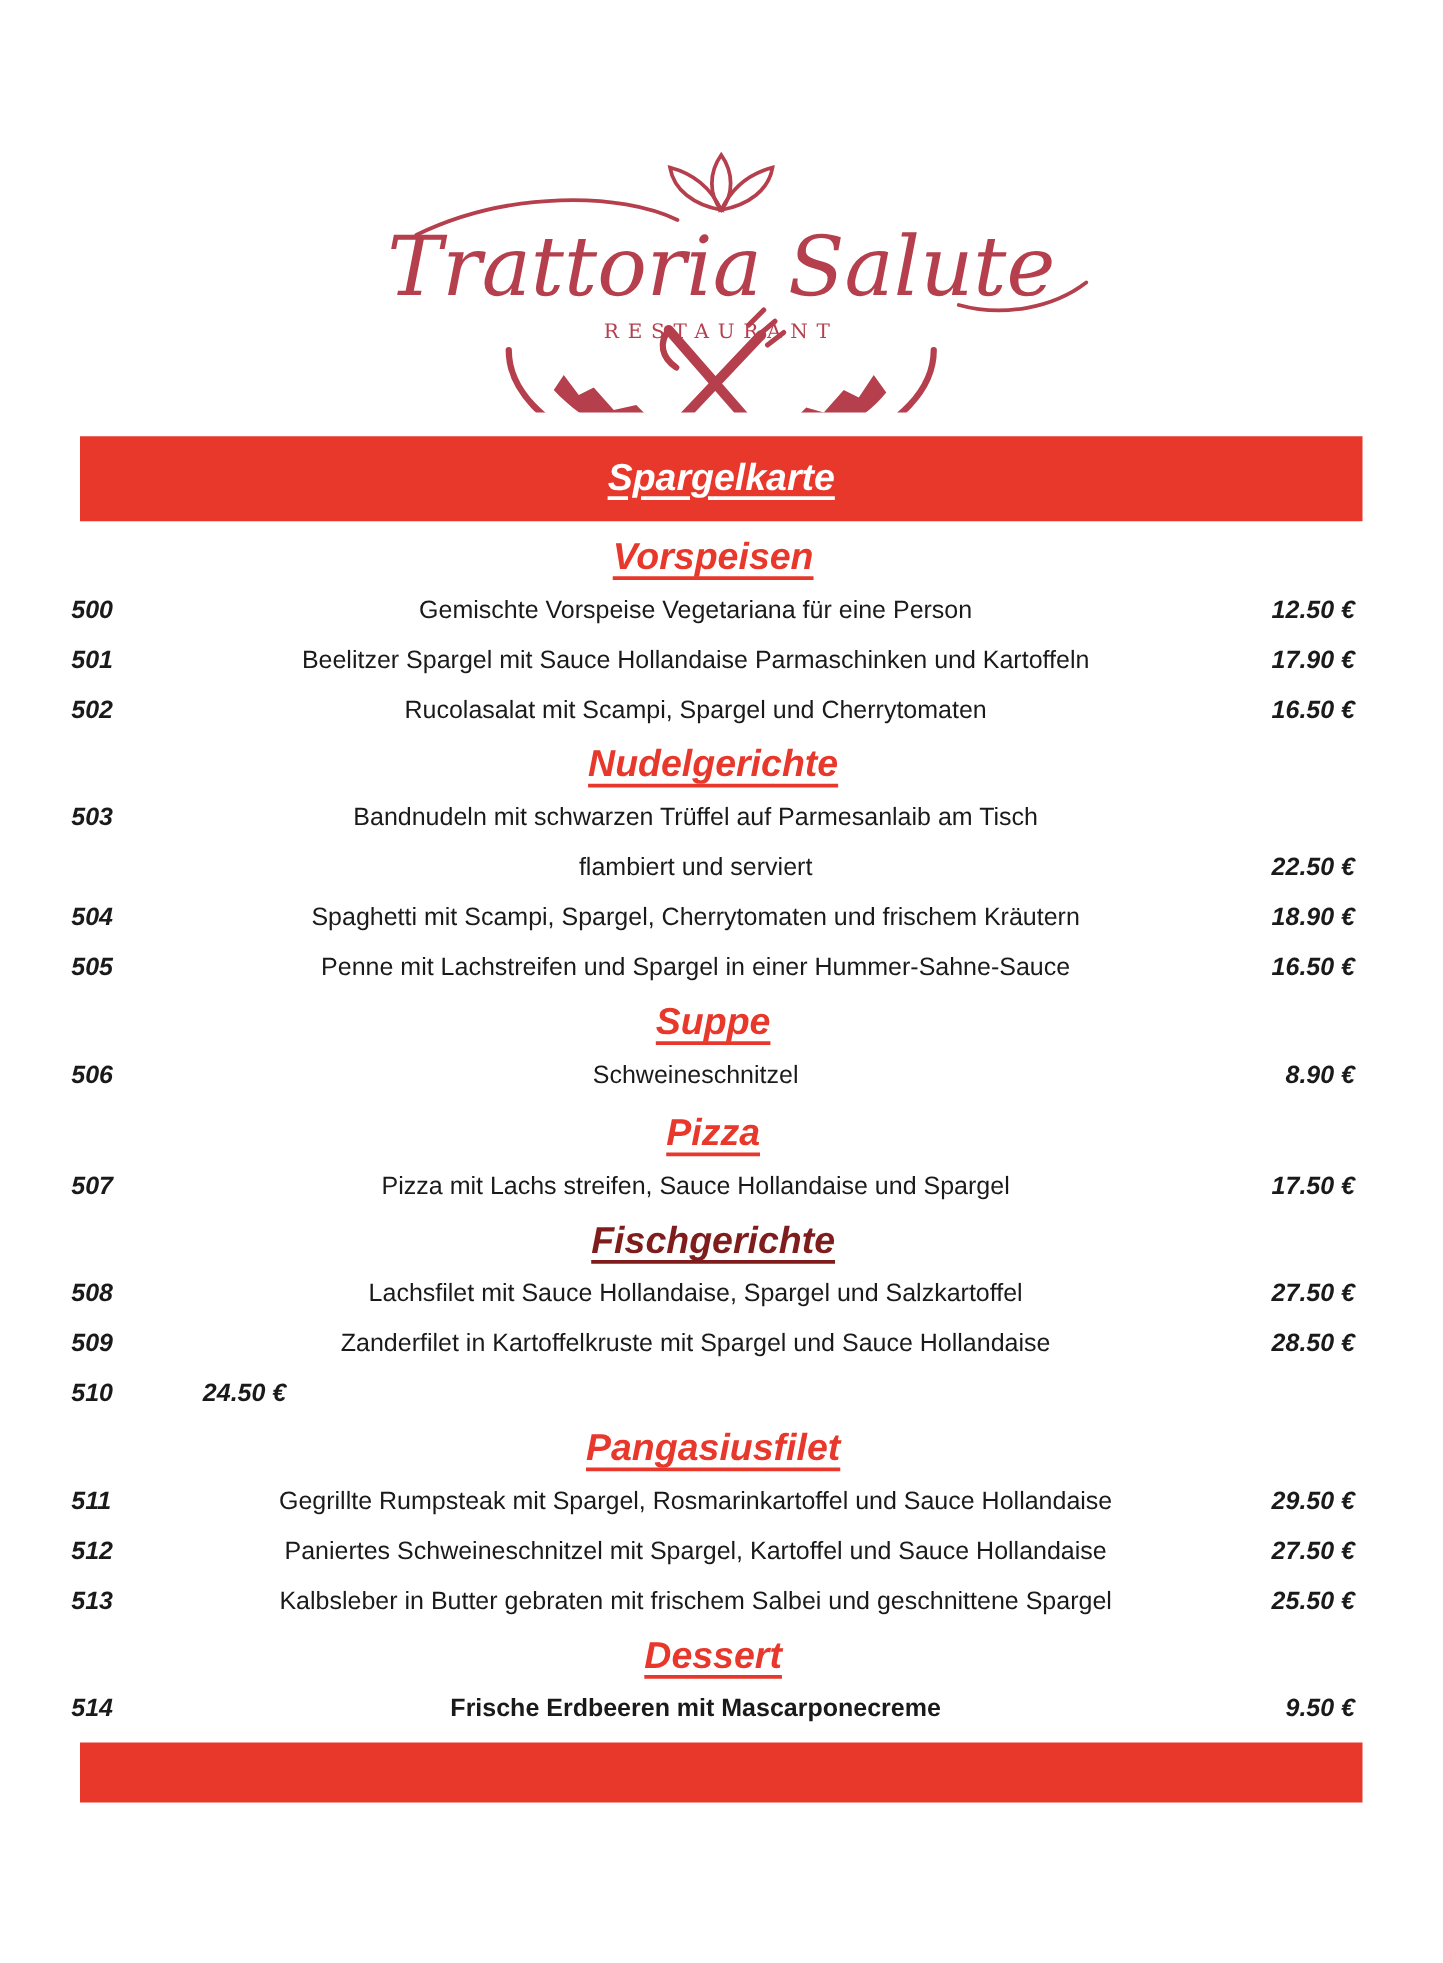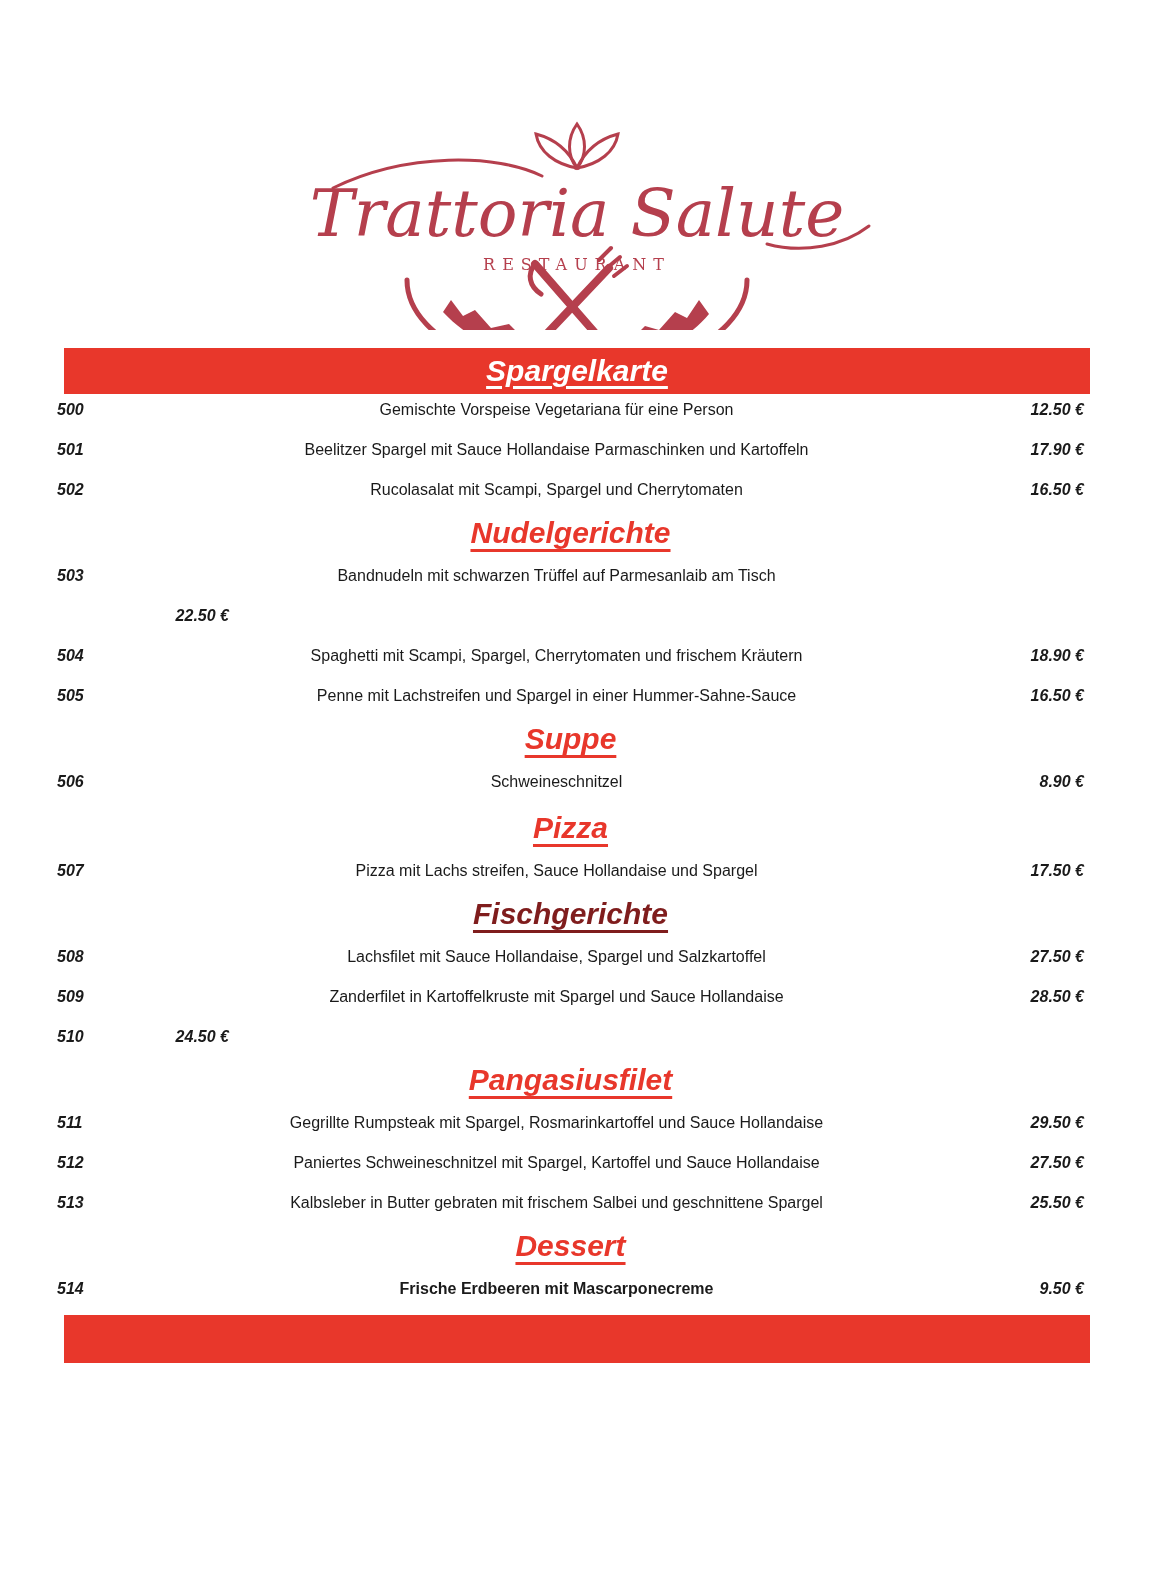--- a/index.html
+++ b/index.html
@@ -14,21 +14,21 @@
   }
   
   .logo-wrap{
     width:660px;
     margin:118px auto 0;
     text-align:center;
   }
   
   .banner{
     width:1026px;
-    height:46px;
+    height:68px;
     margin:14px auto 0;
     display:flex;align-items:center;justify-content:center;
   }
   .banner .banner-title{
     color:#ffffff;
     font-size:30px;
     font-weight:bold;
     font-style:italic;
     text-decoration:underline;
     text-underline-offset:5px;
@@ -44,21 +44,21 @@
     font-style:italic;
     text-decoration:underline;
     text-underline-offset:6px;
     margin:10px 0 12px 0;
   }
   .section.gap-before{margin-top:16px;}
   .row{
     display:flex;
     align-items:flex-start;
     margin:0 0 13px 0;
-    font-size:16px;
+    font-size:20px;
     line-height:27px;
   }
   .row .num{
     flex:0 0 72px;
     font-weight:bold;
     font-style:italic;
     text-align:left;
   }
   .row .desc{
     flex:1 1 auto;
@@ -118,20 +118,21 @@
       <text x="330" y="152" text-anchor="middle" font-family="DejaVu Serif, serif" font-size="16" letter-spacing="7" fill="#b53f4d">RESTAURANT</text>
     </svg>
   </div>
 
   <div class="banner" style="background: rgb(232, 55, 43);">
     <span class="banner-title">Spargelkarte</span>
   </div>
 
   <main class="menu" id="menu">
   <section class="section">
+    <h2 class="section-header" style="color: rgb(232, 55, 43);">Vorspeisen</h2>
     <div class="rows">
   <div class="row">
     <span class="num">500</span>
     <span class="desc">Gemischte Vorspeise Vegetariana für eine Person</span>
     <span class="price">12.50 €</span>
   </div>
 
   <div class="row">
     <span class="num">501</span>
     <span class="desc">Beelitzer Spargel mit Sauce Hollandaise Parmaschinken und Kartoffeln</span>
@@ -150,20 +151,21 @@
     <h2 class="section-header" style="color: rgb(232, 55, 43);">Nudelgerichte</h2>
     <div class="rows">
   <div class="row">
     <span class="num">503</span>
     <span class="desc">Bandnudeln mit schwarzen Trüffel auf Parmesanlaib am Tisch</span>
     <span class="price"></span>
   </div>
 
   <div class="row">
     <span class="num"></span>
+    <span class="desc">flambiert und serviert</span>
     <span class="price">22.50 €</span>
   </div>
 
   <div class="row">
     <span class="num">504</span>
     <span class="desc">Spaghetti mit Scampi, Spargel, Cherrytomaten und frischem Kräutern</span>
     <span class="price">18.90 €</span>
   </div>
 
   <div class="row">

